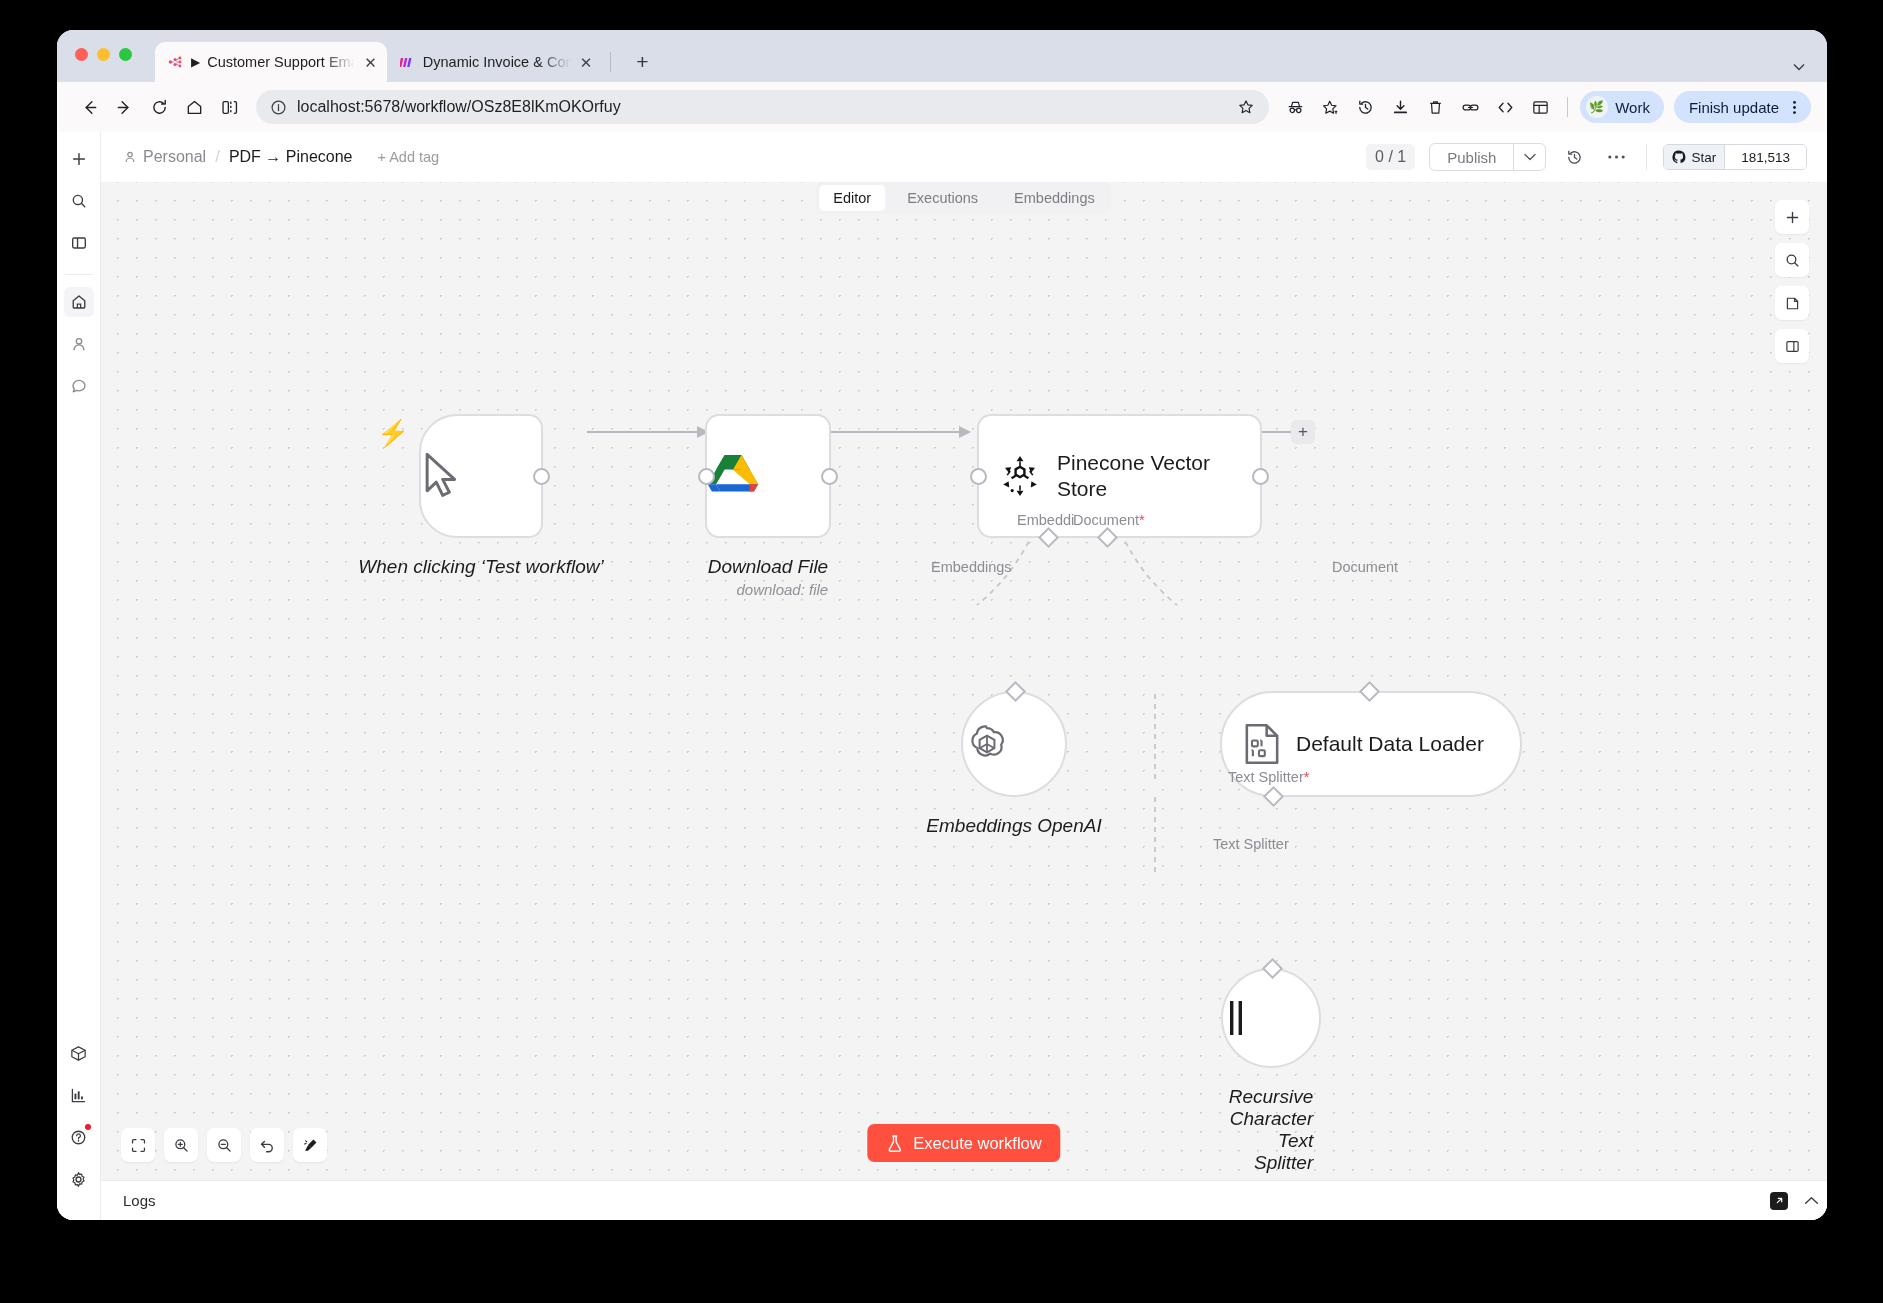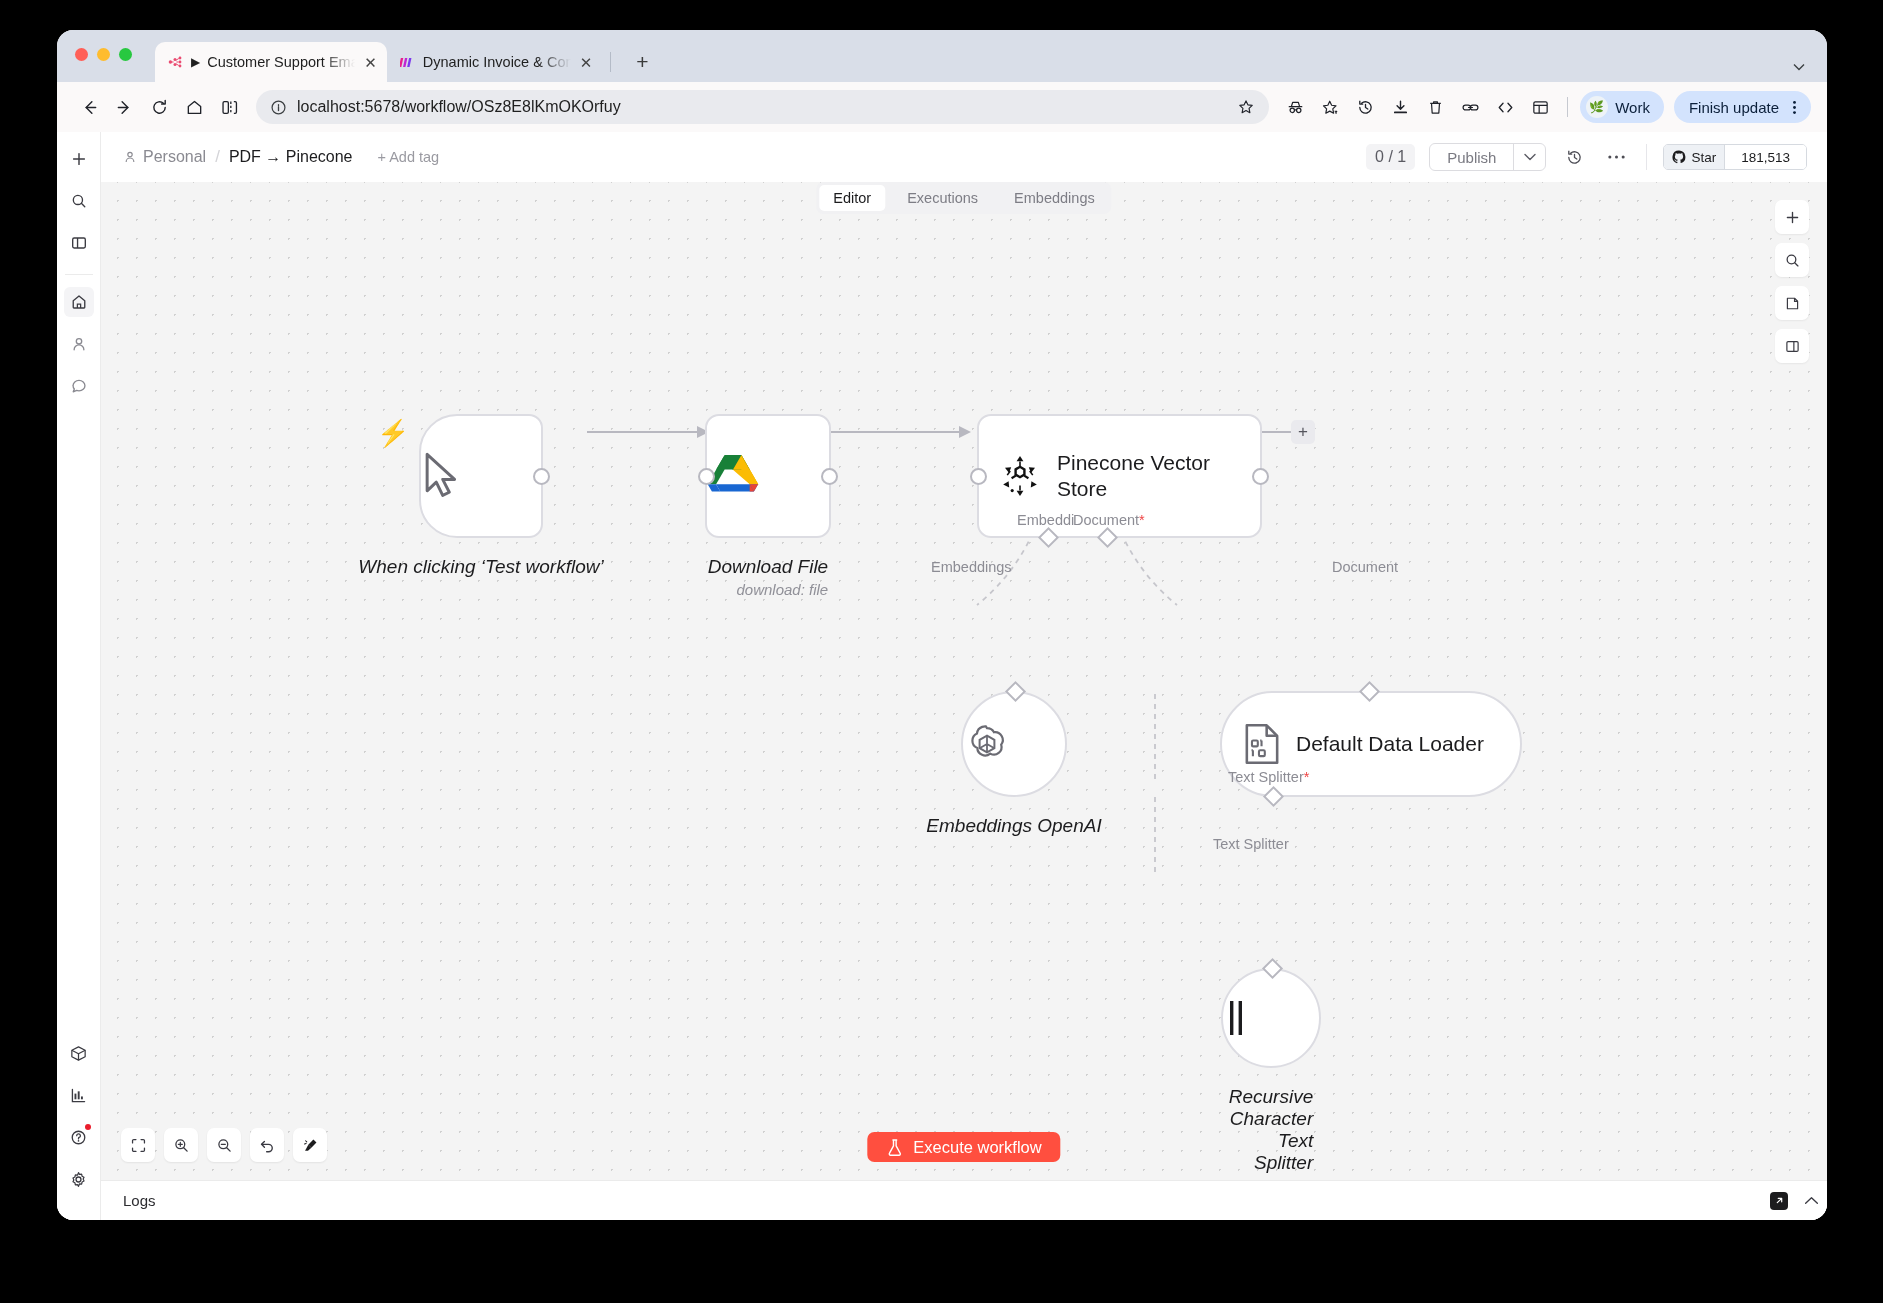--- a/index.html
+++ b/index.html
@@ -164,21 +164,21 @@
   .req { color: #ef4444; }
   .plusbox { position: absolute; width: 24px; height: 24px; background: #eaeaee; border-radius: 5px;
              display: flex; align-items: center; justify-content: center; color: #55555d; font-size: 17px; }
   .bolt { position: absolute; color: #ff6d5a; font-size: 26px; }
 
   .bottom-tools { position: absolute; left: 20px; bottom: 18px; display: flex; gap: 9px; z-index: 5; }
   .bt { width: 34px; height: 34px; background: #fff; border-radius: 7px; display: flex;
         align-items: center; justify-content: center; color: #3a3a42; box-shadow: 0 1px 2px rgba(0,0,0,.07); }
   .exec-btn {
     position: absolute; left: 50%; transform: translateX(-50%); bottom: 18px; z-index: 5;
-    background: #ff4f3f; color: #fff; border-radius: 7px; height: 30px; padding: 8px 19px;
+    background: #ff4f3f; color: #fff; border-radius: 7px; height: 38px; padding: 8px 19px;
     display: flex; align-items: center; gap: 10px; font-size: 16.5px;
   }
 
   .logsbar {
     height: 40px; background: #fff; border-top: 1px solid #ebebeb;
     display: flex; align-items: center; padding: 0 8px 0 22px; font-size: 15px; color: #2c2c30;
   }
   .logs-right { margin-left: auto; display: flex; align-items: center; gap: 16px; color: #3a3a42; }
   .logs-sq { width: 18px; height: 18px; background: #1c1c1e; border-radius: 4px;
              display: flex; align-items: center; justify-content: center; color: #fff; }

